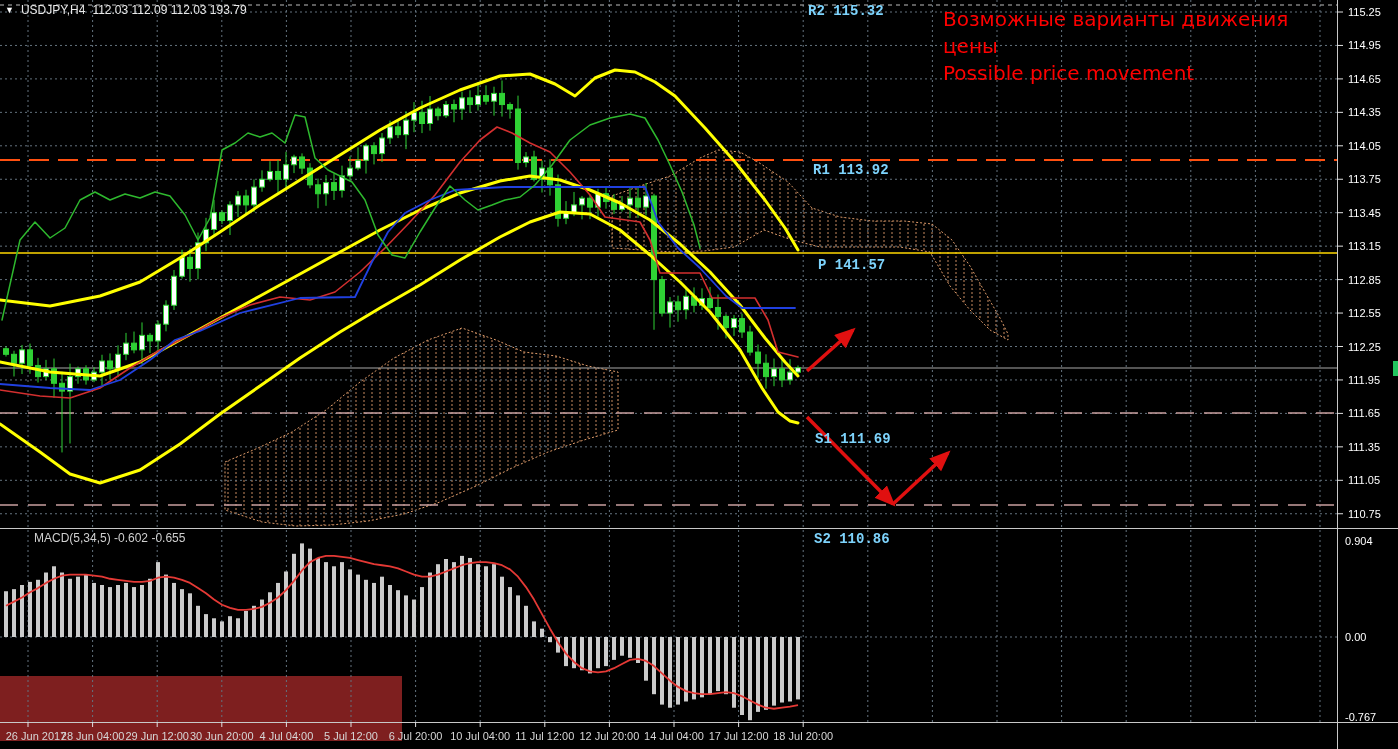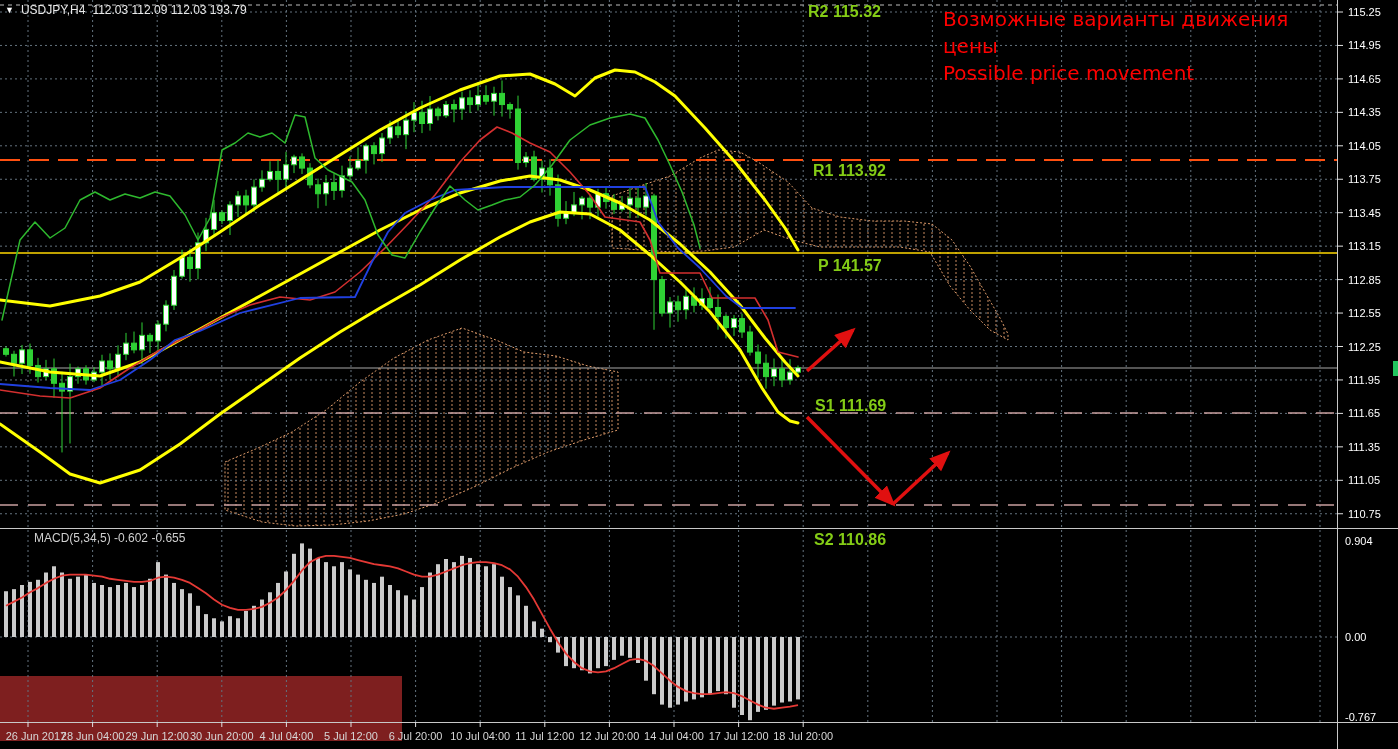--- a/index.html
+++ b/index.html
@@ -4,22 +4,22 @@
 <style>
   html,body{margin:0;padding:0;background:#000;width:1398px;height:749px;overflow:hidden;
     font-family:"Liberation Sans",sans-serif;}
   #stage{position:relative;width:1398px;height:749px;background:#000;}
   #chart-svg{position:absolute;left:0;top:0;}
   #overlay{position:absolute;left:0;top:0;width:1398px;height:749px;pointer-events:none;}
   .ttl{position:absolute;left:5px;top:3px;color:#e9e9e9;font-size:12px;display:flex;gap:7px;align-items:center;}
   .ttl .tri{font-size:9px;color:#ffffff;}
   .ann{position:absolute;left:943px;top:6px;width:378px;text-align:left;color:#fe0000;
        font-size:20px;line-height:27px;font-family:"DejaVu Sans",sans-serif;}
-  .lvl{position:absolute;color:#84cc16;font-size:16px;font-weight:bold;
-       font-family:Liberation Sans, sans-serif;white-space:pre;}
+  .lvl{position:absolute;color:#7dd3fc;font-size:14px;font-weight:bold;
+       font-family:Liberation Mono, monospace;white-space:pre;}
   .macdlbl{position:absolute;left:8px;top:531px;color:#cfcfcf;font-size:12px;margin-left:26px;}
   .ptag{position:absolute;left:1393px;top:361px;width:55px;background:#22c55e;color:#000;
         font-size:11px;font-family:"DejaVu Sans Mono",monospace;text-align:center;padding:1px 0;}
   .wm{position:absolute;left:0;top:676px;width:402px;height:64px;display:flex;
       align-items:center;justify-content:center;font-family:"DejaVu Sans",sans-serif;}
   .wm .br{color:#9b9b9b;font-size:40px;font-weight:300;}
   .wm .brl{margin-right:30px;}
   .wm .brr{margin-left:16px;}
   .wm .main{color:#b4b4b4;font-size:36px;letter-spacing:1px;}
   .wm .dom{color:#b4b4b4;font-size:23px;}
@@ -504,20 +504,20 @@
       <div>Возможные варианты движения цены</div>
       <div>Possible price movement</div>
     </div>
 
     <div class="macdlbl">MACD(5,34,5) -0.602 -0.655</div>
 
     <div id="level-labels">
         <div class="lvl" style="left: 808px; top: 3px;">R2 115.32</div>
         <div class="lvl" style="left: 813px; top: 162px;">R1 113.92</div>
         <div class="lvl" style="left: 818px; top: 257px;">P 141.57</div>
-        <div class="lvl" style="left: 815px; top: 397px;">S1 111.69</div>
+        <div class="lvl" style="left: 815px; top: 431px;">S1 111.69</div>
         <div class="lvl" style="left: 814px; top: 509px; margin-top: 22px;">S2 110.86</div>
       </div>
 
     <div class="ptag">112.06</div>
 
   </div>
 </div>
 
 </body></html>

